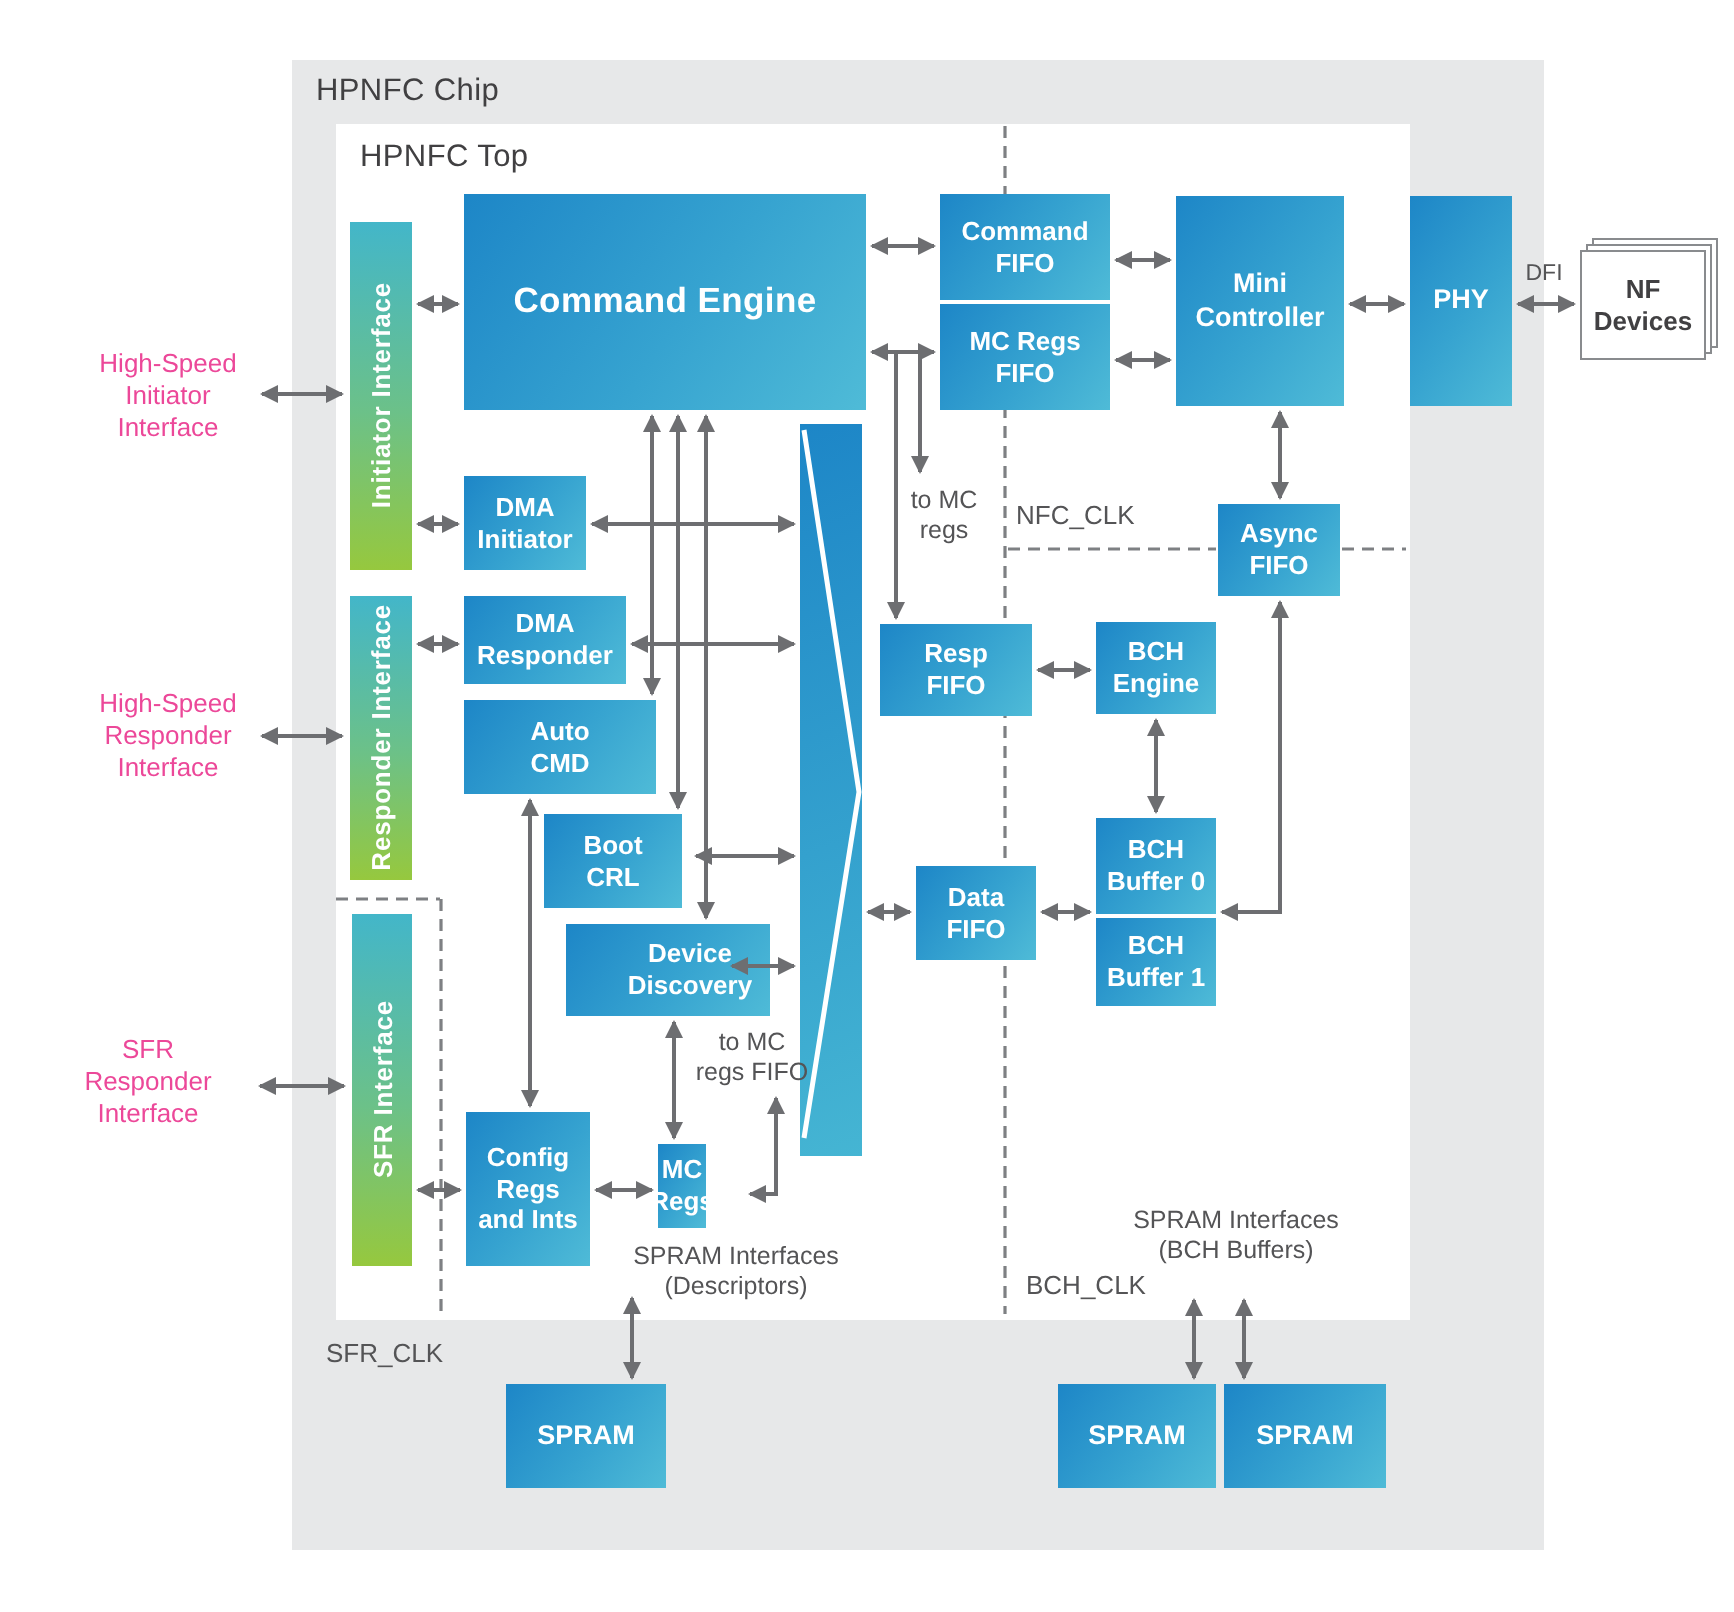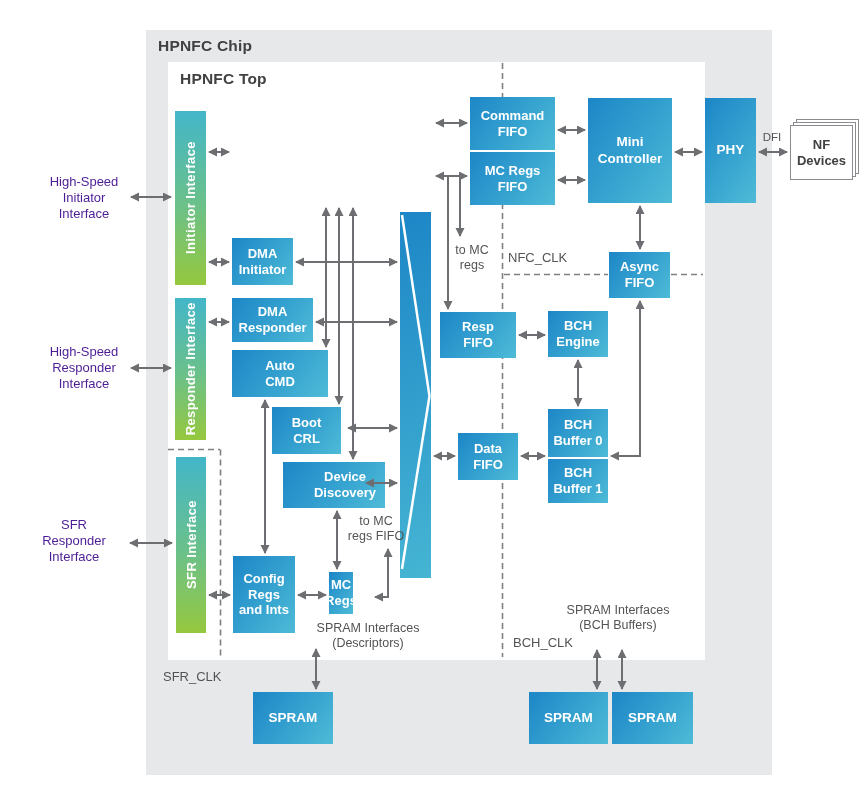--- a/index.html
+++ b/index.html
@@ -4,40 +4,40 @@
 <style>
   html,body{margin:0;padding:0;background:#fff;}
   #stage{
     position:relative;width:867px;height:806px;background:#fff;overflow:hidden;
     font-family:"Liberation Sans","DejaVu Sans",sans-serif;
     -webkit-font-smoothing:antialiased;
   }
   .abs{position:absolute;}
   .chipbox{background:#e7e8e9;}
   .topbox{background:#ffffff;}
-  .boxtitle{color:#414042;font-size:15.5px;font-weight:bold;letter-spacing:.2px;}
+  .boxtitle{color:#414042;font-size:15.5px;font-weight:normal;letter-spacing:.2px;}
   .block{
     position:absolute;display:flex;align-items:center;justify-content:center;
     text-align:center;color:#fff;font-size:13px;font-weight:bold;line-height:1.22;
     white-space:pre-line;background:linear-gradient(126deg,#1d86c7 0%,#36a3d0 55%,#4fbbd7 100%);
     z-index:3;
   }
   .block.big{font-size:17.5px;letter-spacing:.2px;}
   .block.md{font-size:13.5px;}
   .bar{
     position:absolute;display:flex;align-items:center;justify-content:center;
     background:linear-gradient(180deg,#43b6c9 0%,#6cc188 55%,#96c83e 100%);z-index:3;
   }
   .vtext{
     writing-mode:vertical-rl;transform:rotate(180deg);
     color:#fff;font-size:13px;font-weight:bold;letter-spacing:.4px;white-space:nowrap;
   }
   .xbar{position:absolute;background:linear-gradient(160deg,#1d86c7 0%,#45b5d3 100%);z-index:3;}
   .extlabel{
-    position:absolute;color:#4c1d95;font-size:13px;line-height:1.22;text-align:center;
+    position:absolute;color:#ec4899;font-size:13px;line-height:1.22;text-align:center;
     white-space:pre-line;z-index:3;
   }
   .ann{
     position:absolute;color:#545456;font-size:12.5px;line-height:1.18;text-align:center;
     white-space:pre-line;z-index:3;
   }
   .clk{position:absolute;color:#545456;font-size:13px;z-index:3;white-space:nowrap;}
   .nfcard{
     position:absolute;width:63px;height:55px;background:#fff;border:1.5px solid #898b8e;
     border-radius:0;box-sizing:border-box;z-index:3;
@@ -75,20 +75,21 @@
   <div class="bar" style="left:175px;top:111px;width:31px;height:174px;">
     <span class="vtext">Initiator Interface</span>
   </div>
   <div class="bar" style="left:175px;top:298px;width:31px;height:142px;">
     <span class="vtext">Responder Interface</span>
   </div>
   <div class="bar" style="left:176px;top:457px;width:30px;height:176px;">
     <span class="vtext">SFR Interface</span>
   </div>
 
+  <div class="block big" style="left:232px;top:97px;width:201px;height:108px;">Command Engine</div>
   <div class="block" style="left:470px;top:97px;width:85px;height:53px;">Command
 FIFO</div>
   <div class="block" style="left:470px;top:152px;width:85px;height:53px;">MC Regs
 FIFO</div>
   <div class="block md" style="left:588px;top:98px;width:84px;height:105px;">Mini
 Controller</div>
   <div class="block md" style="left:705px;top:98px;width:51px;height:105px;">PHY</div>
   <div class="block" style="left:609px;top:252px;width:61px;height:46px;">Async
 FIFO</div>
   <div class="block" style="left:232px;top:238px;width:61px;height:47px;">DMA

